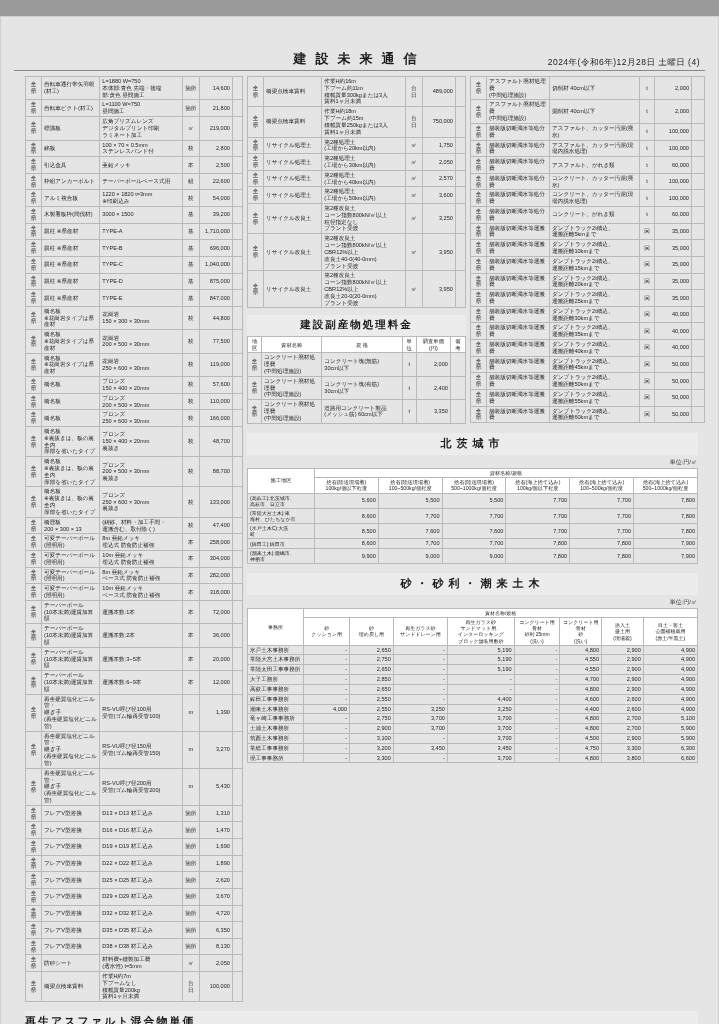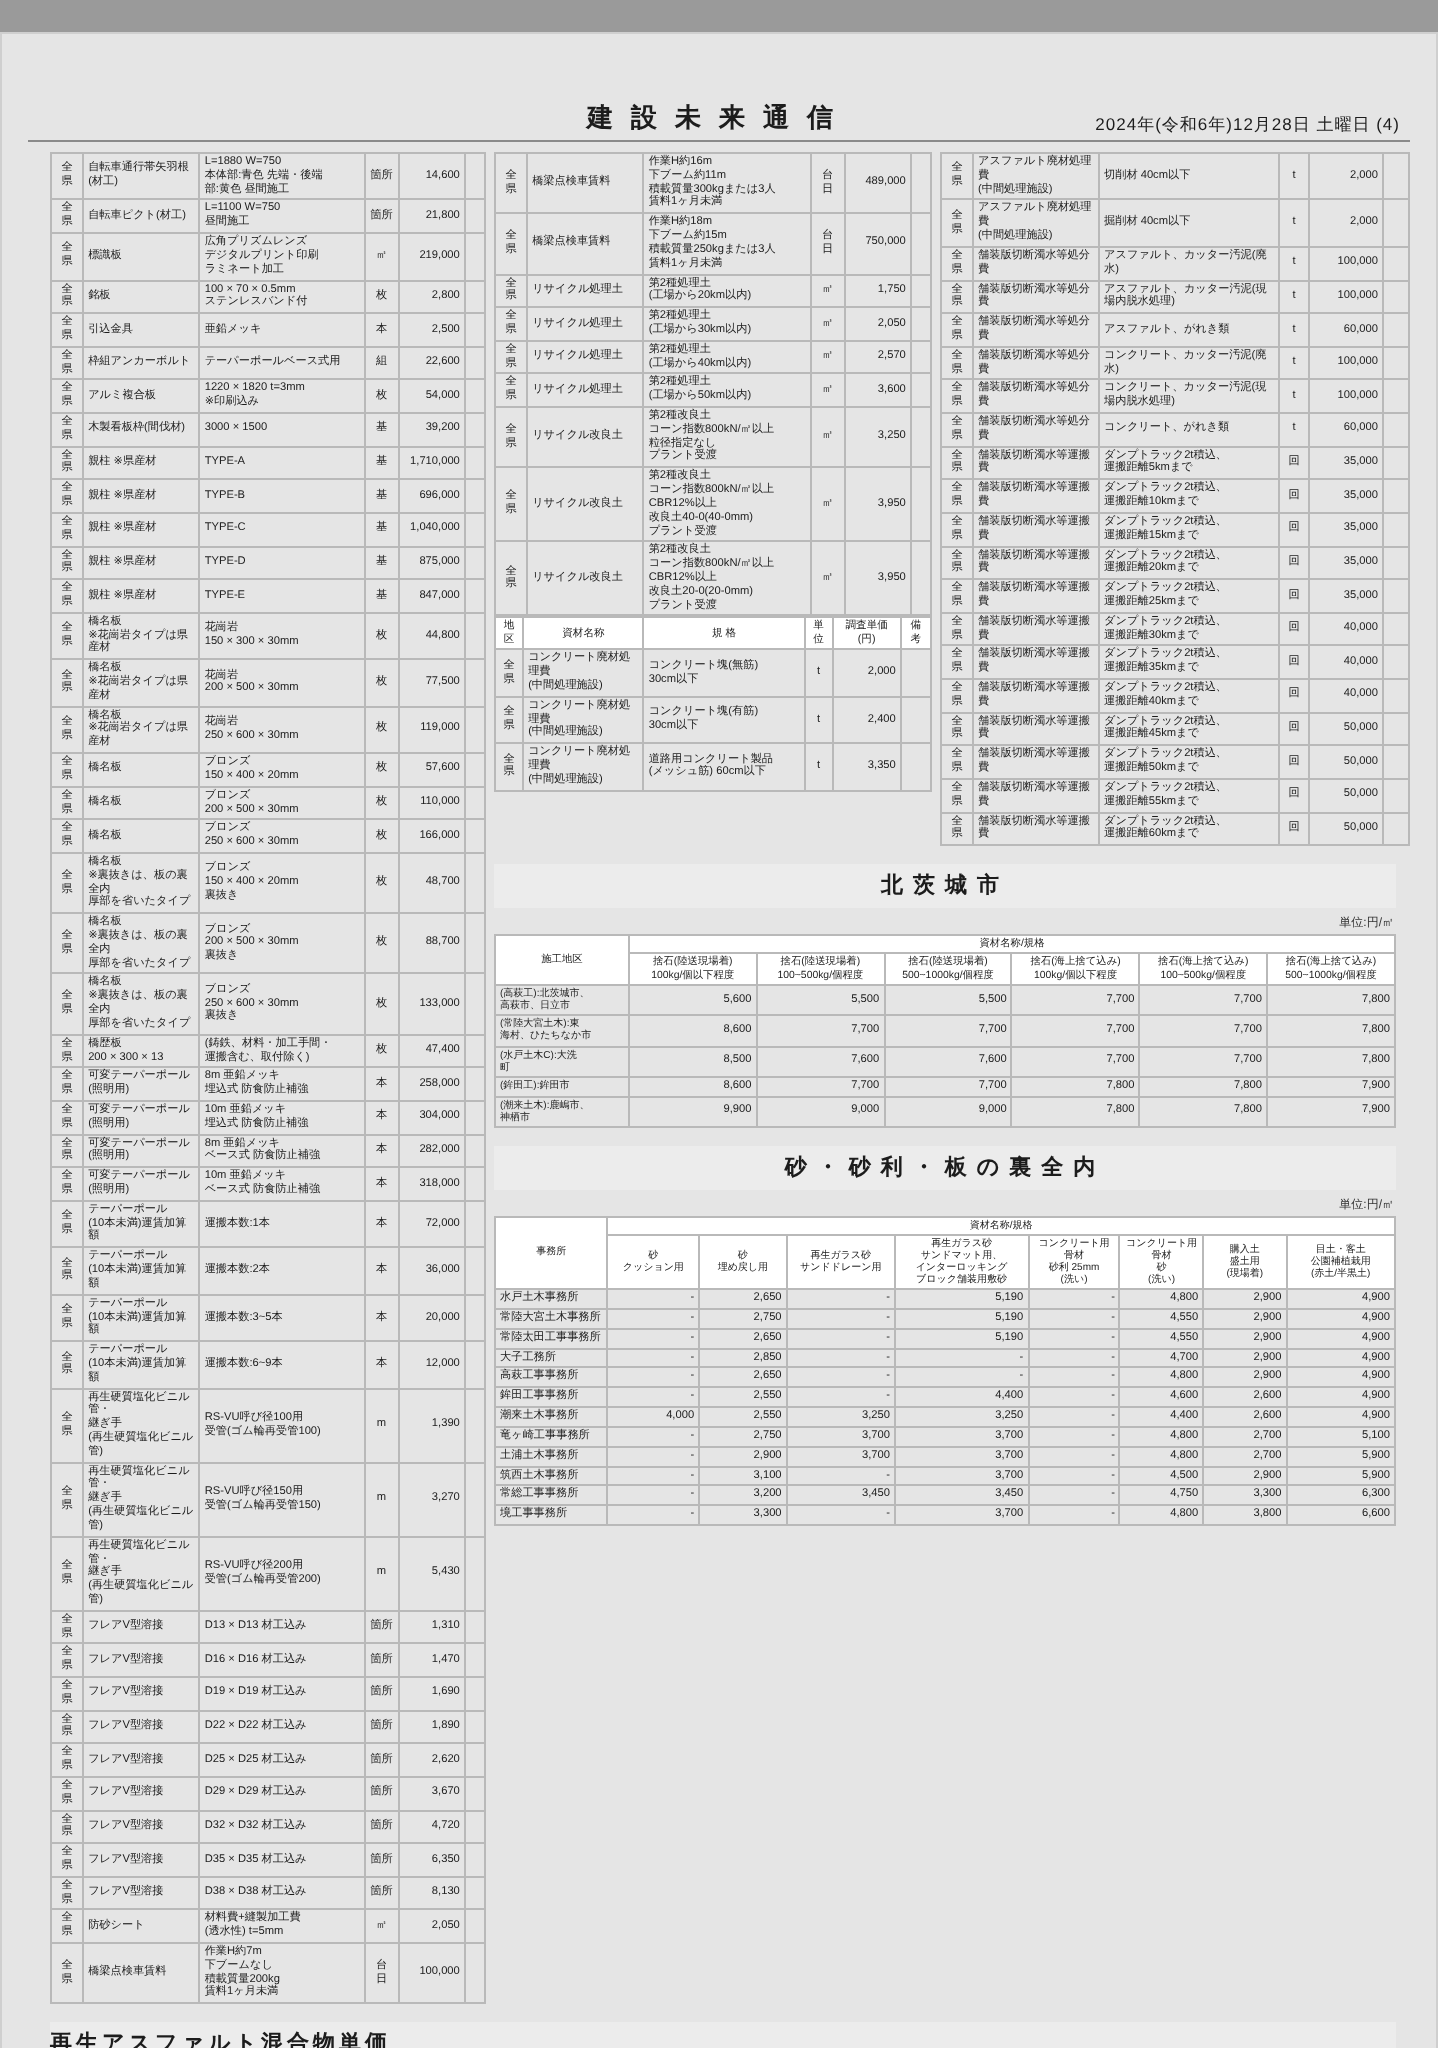--- a/index.html
+++ b/index.html
@@ -581,20 +581,21 @@
 コーン指数800kN/㎡以上
 CBR12%以上
 改良土20-0(20-0mm)
 プラント受渡</td>
                   <td class="ctr">㎥</td>
                   <td class="num">3,950</td>
                   <td></td>
                 </tr>
               </tbody>
             </table>
+          <div class="band small">建設副産物処理料金</div>
           <table>
               <colgroup>
                 <col style="width: 14px;">
                 <col style="width: 60px;">
                 <col style="width: 80px;">
                 <col style="width: 14px;">
                 <col style="width: 34px;">
                 <col style="width: 15px;">
               </colgroup>
               <thead>
@@ -913,21 +914,21 @@
                 <td class="num">9,000</td>
                 <td class="num">7,800</td>
                 <td class="num">7,800</td>
                 <td class="num">7,900</td>
               </tr>
             </tbody>
           </table>
       </div>
 
       <div class="section">
-        <div class="band">砂・砂利・板の裏全内</div>
+        <div class="band">砂・砂利・潮来土木</div>
         <div class="unit-note">単位:円/㎥</div>
         <table class="sand-tbl">
             <colgroup>
               <col style="width: 54px;">
               <col style="width: 44px;">
               <col style="width: 42px;">
               <col style="width: 52px;">
               <col style="width: 64px;">
               <col style="width: 44px;">
               <col style="width: 40px;">

